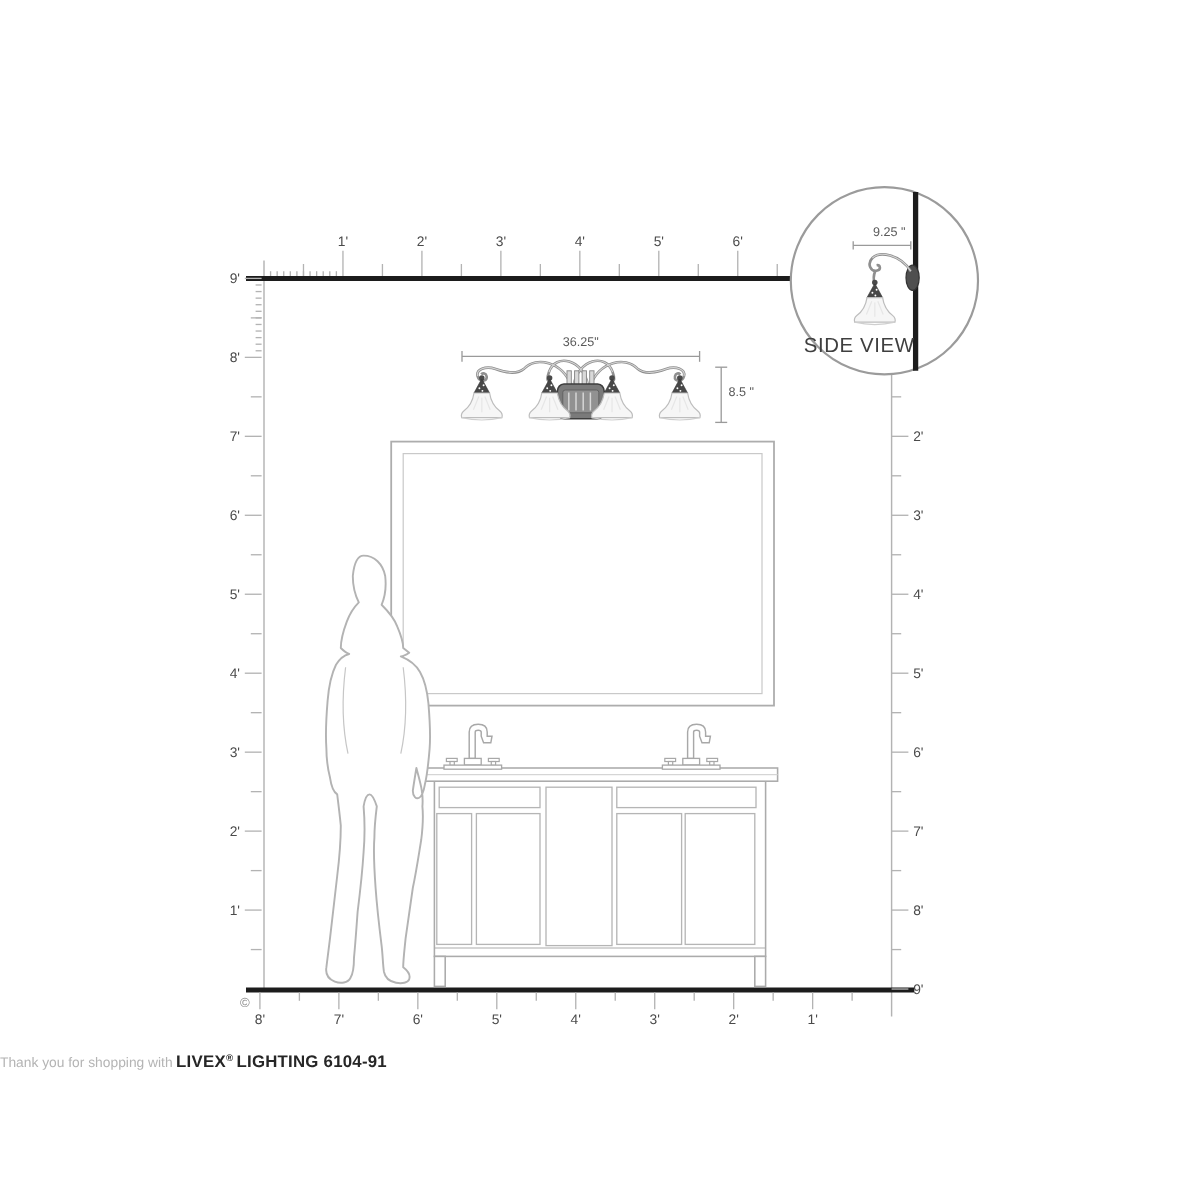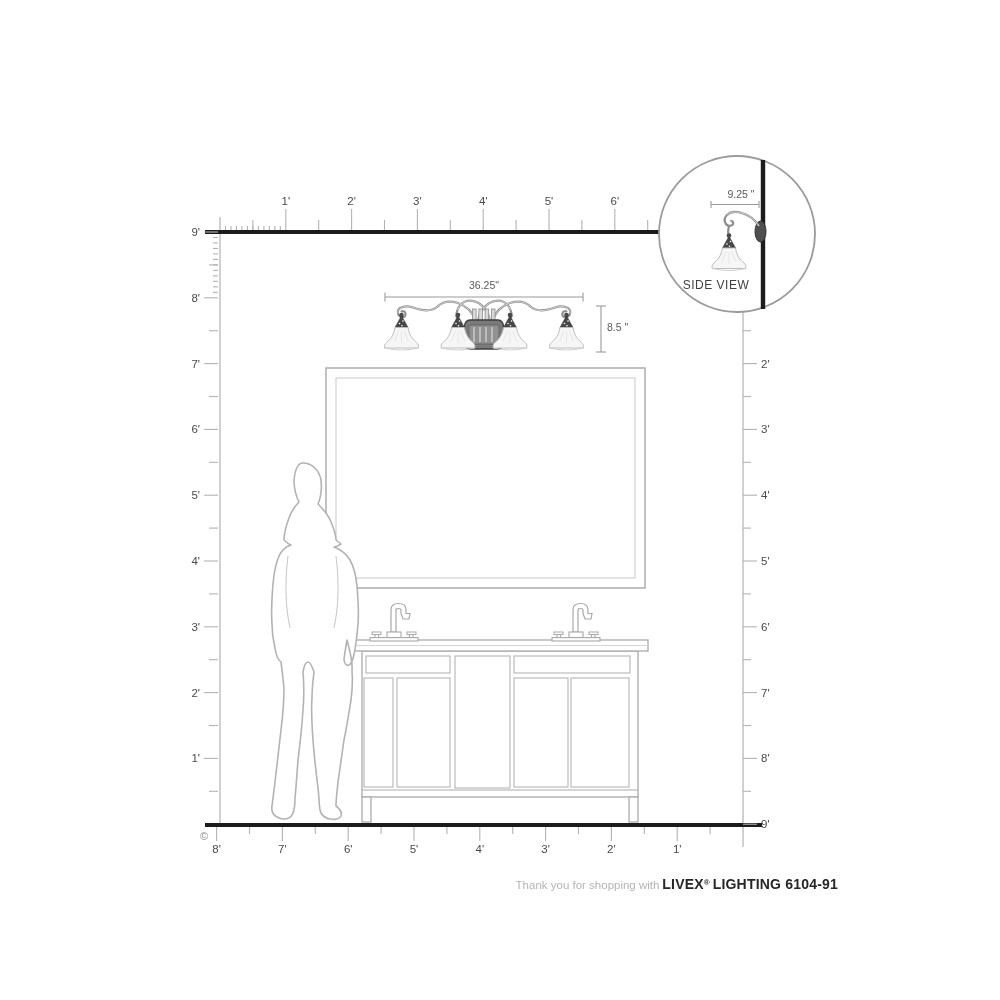--- a/index.html
+++ b/index.html
@@ -5,23 +5,23 @@
   html,body{margin:0;padding:0;background:#ffffff;}
   .stage{position:relative;width:1000px;height:1000px;background:#ffffff;overflow:hidden;
          font-family:"Liberation Sans","DejaVu Sans",sans-serif;}
   .stage svg{position:absolute;left:0;top:0;}
   svg text{font-family:"Liberation Sans","DejaVu Sans",sans-serif;font-size:11.5px;fill:#4a4a4a;}
   .overlay{position:absolute;color:#5a5a5a;font-size:10.5px;white-space:nowrap;}
   .dim-width{left:384px;top:279px;width:200px;text-align:center;}
   .dim-height{left:607px;top:321px;}
   .dim-depth{left:691px;top:188px;width:100px;text-align:center;}
   .sideview-label{left:666px;top:278px;width:100px;text-align:center;
-                  font-size:12px;color:#3f3f3f;letter-spacing:.5px;}
+                  font-size:17px;color:#3f3f3f;letter-spacing:.5px;}
   .copyright{left:200px;top:830px;font-size:11px;color:#8a8a8a;}
-  .footer{left:0;top:876px;width:812px;text-align:right;margin-left:26px;}
+  .footer{left:0;top:876px;width:812px;text-align:left;}
   .footer .thanks{font-size:11.5px;color:#b4b4b4;}
   .footer .brand{font-size:14px;font-weight:bold;color:#262626;letter-spacing:.2px;}
   .footer sup{font-size:8px;font-weight:bold;color:#262626;}
 </style>
 </head>
 <body>
 
 <div class="stage">
 <svg width="1000" height="1000" viewBox="0 0 1000 1000">
   <defs>

